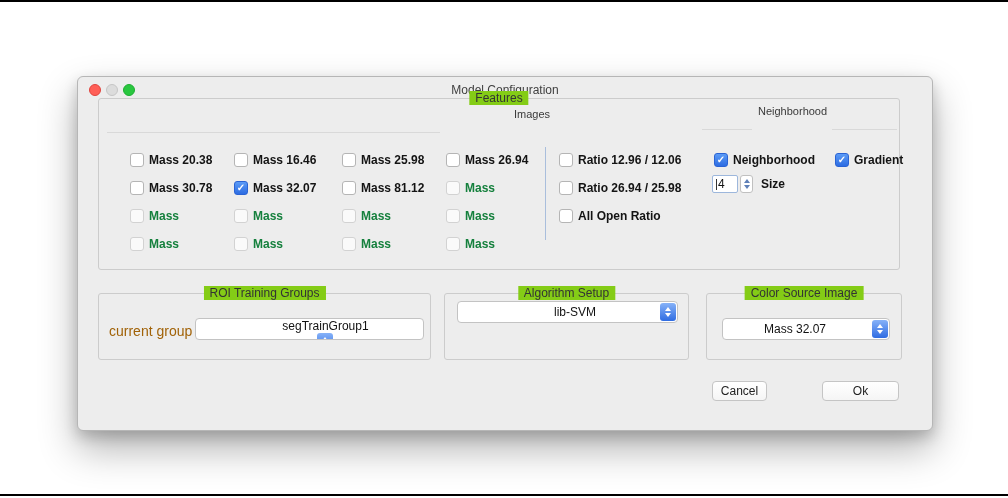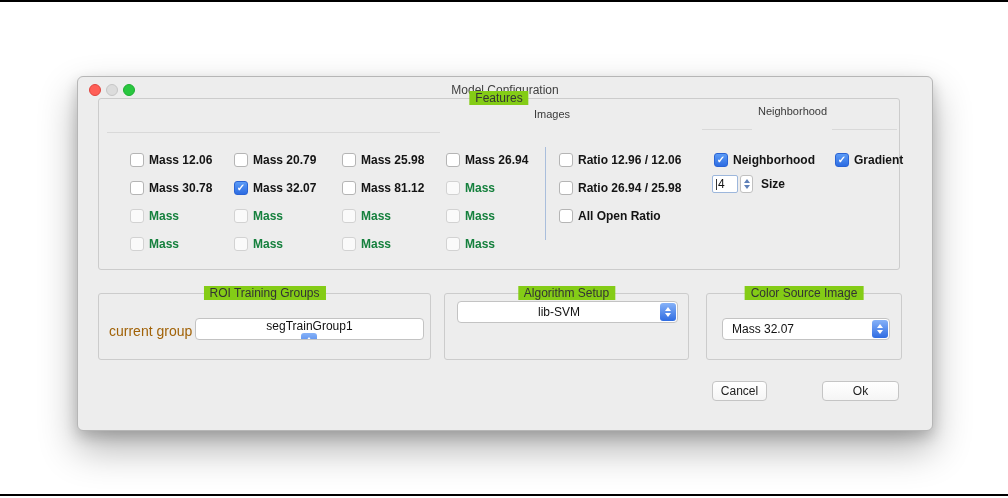--- a/index.html
+++ b/index.html
@@ -20,21 +20,21 @@
   .tl-min   { left:28px; background:#dcdcdc; border:1px solid #c6c6c6; }
   .tl-zoom  { left:45px; background:#29c73f; border:1px solid #1eae32; }
   .win-title { position:absolute; left:0; right:0; top:6px; text-align:center; font-size:12px; color:#404040; }
 
   .groupbox { position:absolute; border:1px solid #cccccc; border-radius:3px; }
   .gb-title { position:absolute; top:-8px; left:50%; transform:translateX(-50%);
               background:#84cc16; padding:0 6px; font-size:12px; color:#333; white-space:nowrap; }
 
   .gb-features { left:20px; top:21px; width:802px; height:172px; }
   .sec-label { position:absolute; font-size:11px; color:#3a3a3a; white-space:nowrap; }
-  .sec-images { left:415px; top:9px;margin-left:20px; }
+  .sec-images { left:415px; top:9px; }
   .sec-neigh  { left:659px; top:6px; }
   .hline { position:absolute; height:1px; background:#d9d9d9; }
   .hl-images { left:8px; top:33px; width:333px; }
   .hl-n1 { left:603px; top:30px; width:50px; }
   .hl-n2 { left:733px; top:30px; width:65px; }
   .vdivider { position:absolute; left:446px; top:48px; width:1px; height:93px; background:#a9bedc; }
 
   .mass-grid { position:absolute; left:31px; top:47px; display:grid;
                grid-template-columns:104px 108px 104px 120px; grid-auto-rows:28px; align-items:center; }
   .ratio-list { position:absolute; left:460px; top:47px; display:grid; grid-auto-rows:28px; align-items:center; }
@@ -62,21 +62,21 @@
   .size-lbl { margin-left:8px; font-size:12px; font-weight:bold; color:#141414; }
 
   .gb-roi   { left:20px;  top:216px; width:333px; height:67px; }
   .gb-algo  { left:366px; top:216px; width:245px; height:67px; }
   .gb-color { left:628px; top:216px; width:196px; height:67px; }
 
   .field-label { position:absolute; font-size:14px; color:#a16207; }
   .roi-label { left:10px; top:29px; }
 
   .popup { position:absolute; height:22px; background:#fff; border:1px solid #c3c3c3; border-radius:4px;
-           display:flex; align-items:center; overflow:hidden; }
+           display:flex; align-items:center; overflow:hidden;padding-left:32px; }
   .popup .val { flex:1; padding:0 9px; font-size:12px; color:#111; white-space:nowrap; }
   .popup.center .val { text-align:center; }
   .popup .stepper { width:16px; height:18px; margin-right:1px; border-radius:3px;
                     background:linear-gradient(#86b2f8,#2f6ce2);
                     display:flex; flex-direction:column; align-items:center; justify-content:center; gap:2px; flex:0 0 auto; }
   .popup .stepper .tri-up { width:0; height:0; border-left:3px solid transparent; border-right:3px solid transparent; border-bottom:4px solid #fff; }
   .popup .stepper .tri-dn { width:0; height:0; border-left:3px solid transparent; border-right:3px solid transparent; border-top:4px solid #fff; }
   .popup-roi   { left:96px; top:24px; width:229px;flex-direction:column; }
   .popup-algo  { left:12px; top:7px;  width:221px; }
   .popup-color { left:15px; top:24px; width:168px; }
@@ -108,25 +108,25 @@
       <span class="sec-label sec-images">Images</span>
       <span class="sec-label sec-neigh">Neighborhood</span>
       <div class="hline hl-images"></div>
       <div class="hline hl-n1"></div>
       <div class="hline hl-n2"></div>
       <div class="vdivider"></div>
 
       <div class="mass-grid">
         <label class="cb unchecked">
             <span class="box"></span>
-            <span class="lbl">Mass 12.06</span>
-          </label>
-        <label class="cb unchecked">
-            <span class="box"></span>
-            <span class="lbl">Mass 20.79</span>
+            <span class="lbl">Mass 20.38</span>
+          </label>
+        <label class="cb unchecked">
+            <span class="box"></span>
+            <span class="lbl">Mass 16.46</span>
           </label>
         <label class="cb unchecked">
             <span class="box"></span>
             <span class="lbl">Mass 25.98</span>
           </label>
         <label class="cb unchecked">
             <span class="box"></span>
             <span class="lbl">Mass 26.94</span>
           </label>
         <label class="cb unchecked">

